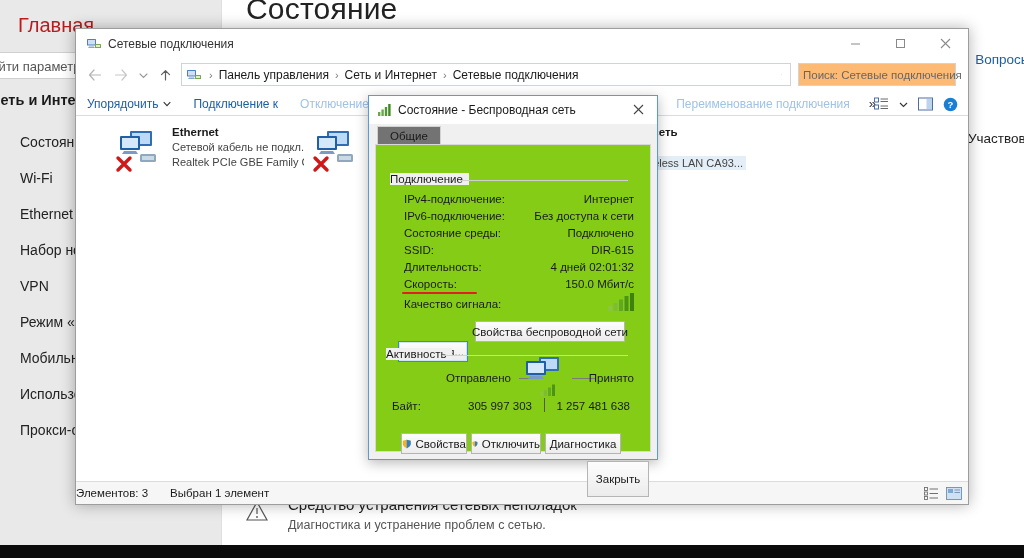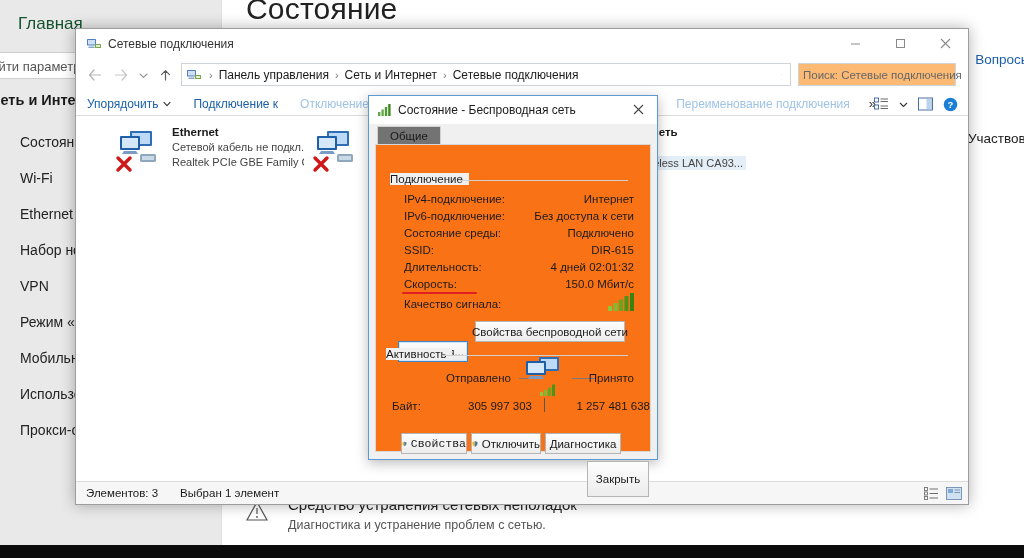--- a/index.html
+++ b/index.html
@@ -28,22 +28,22 @@
   .settings-sidebar {
     position: absolute;
     left: 0; top: 0;
     width: 222px; height: 545px;
     background: #e9e9e9;
     border-right: 1px solid #e0e0e0;
   }
   .settings-home {
     position: absolute;
     left: 18px; top: 14px;
-    font-size: 17px;
-    color: #14532d;
+    font-size: 20px;
+    color: #b91c1c;
   }
   .settings-search {
     position: absolute;
     left: 0px; top: 52px;
     width: 222px; height: 27px;
     background: #ffffff;
     border: 1px solid #cfcfcf;
     border-left: none;
   }
   .settings-search-text {
@@ -331,21 +331,20 @@
     width: 892px;
     height: 23px;
     background: #f6f6f6;
     border-top: 1px solid #dcdcdc;
     display: flex;
     align-items: center;
   }
   .sb-text {
     font-size: 11.5px;
     color: #1a1a1a;
-    padding-left: 10px;
     white-space: nowrap;
   }
   .sb-text2 { padding-left: 22px; }
   .sb-icons {
     position: absolute;
     right: 6px;
     display: flex;
     gap: 7px;
     align-items: center;
   }
@@ -400,21 +399,21 @@
     color: #1a1a1a;
     padding: 3px 12px 3px 12px;
     background: #737373;
     border: 1px solid #d2d2d2;
     border-bottom: none;
   }
   .tabpanel {
     position: absolute;
     left: 6px; top: 20px;
     width: 276px; height: 308px;
-    background: #f97316;
+    background: #84cc16;
     border: 1px solid #d8d8d8;
   }
   .group-title {
     position: absolute;
     font-size: 11.5px;
     color: #1a1a1a;
     background: #f0f0f0;
     padding-right: 6px;
     white-space: nowrap;
   }
@@ -817,23 +816,23 @@
           <rect x="8" y="4.5" width="3" height="8.5" fill="#5faa22"></rect>
           <rect x="12" y="1.5" width="3" height="11.5" fill="#4c9417"></rect>
         </svg>
 
         <div class="act-dash" style="left:196px; top:233px;"></div>
         <div class="act-label" style="right:16px; top:227px;">Принято</div>
 
         <div class="act-label" style="left:16px; top:255px;">Байт:</div>
         <div class="act-label" style="left:92px; top:255px;">305 997 303</div>
         <div class="act-divider" style="left:168px; top:253px;"></div>
-        <div class="act-label" style="right:0; top:255px;">1 257 481 638</div>
-
-        <div class="btn" style="left:25px; top:288px; width:66px; height:21px;font-family:Liberation Mono, monospace;">
+        <div class="act-label" style="right:20px; top:255px;">1 257 481 638</div>
+
+        <div class="btn" style="left:25px; top:288px; width:66px; height:21px;">
           <svg class="shield" viewBox="0 0 12 12">
               <path d="M6 0.5 L11 2 V6 C11 9 6 11.5 6 11.5 C6 11.5 1 9 1 6 V2 Z" fill="#f0b323"></path>
               <path d="M6 0.5 L11 2 V6 C11 9 6 11.5 6 11.5 Z" fill="#2f7fd0"></path>
             </svg>
           <span>Свойства</span>
         </div>
         <div class="btn" style="left:95px; top:288px; width:70px; height:21px;">
           <svg class="shield" viewBox="0 0 12 12">
               <path d="M6 0.5 L11 2 V6 C11 9 6 11.5 6 11.5 C6 11.5 1 9 1 6 V2 Z" fill="#f0b323"></path>
               <path d="M6 0.5 L11 2 V6 C11 9 6 11.5 6 11.5 Z" fill="#2f7fd0"></path>

